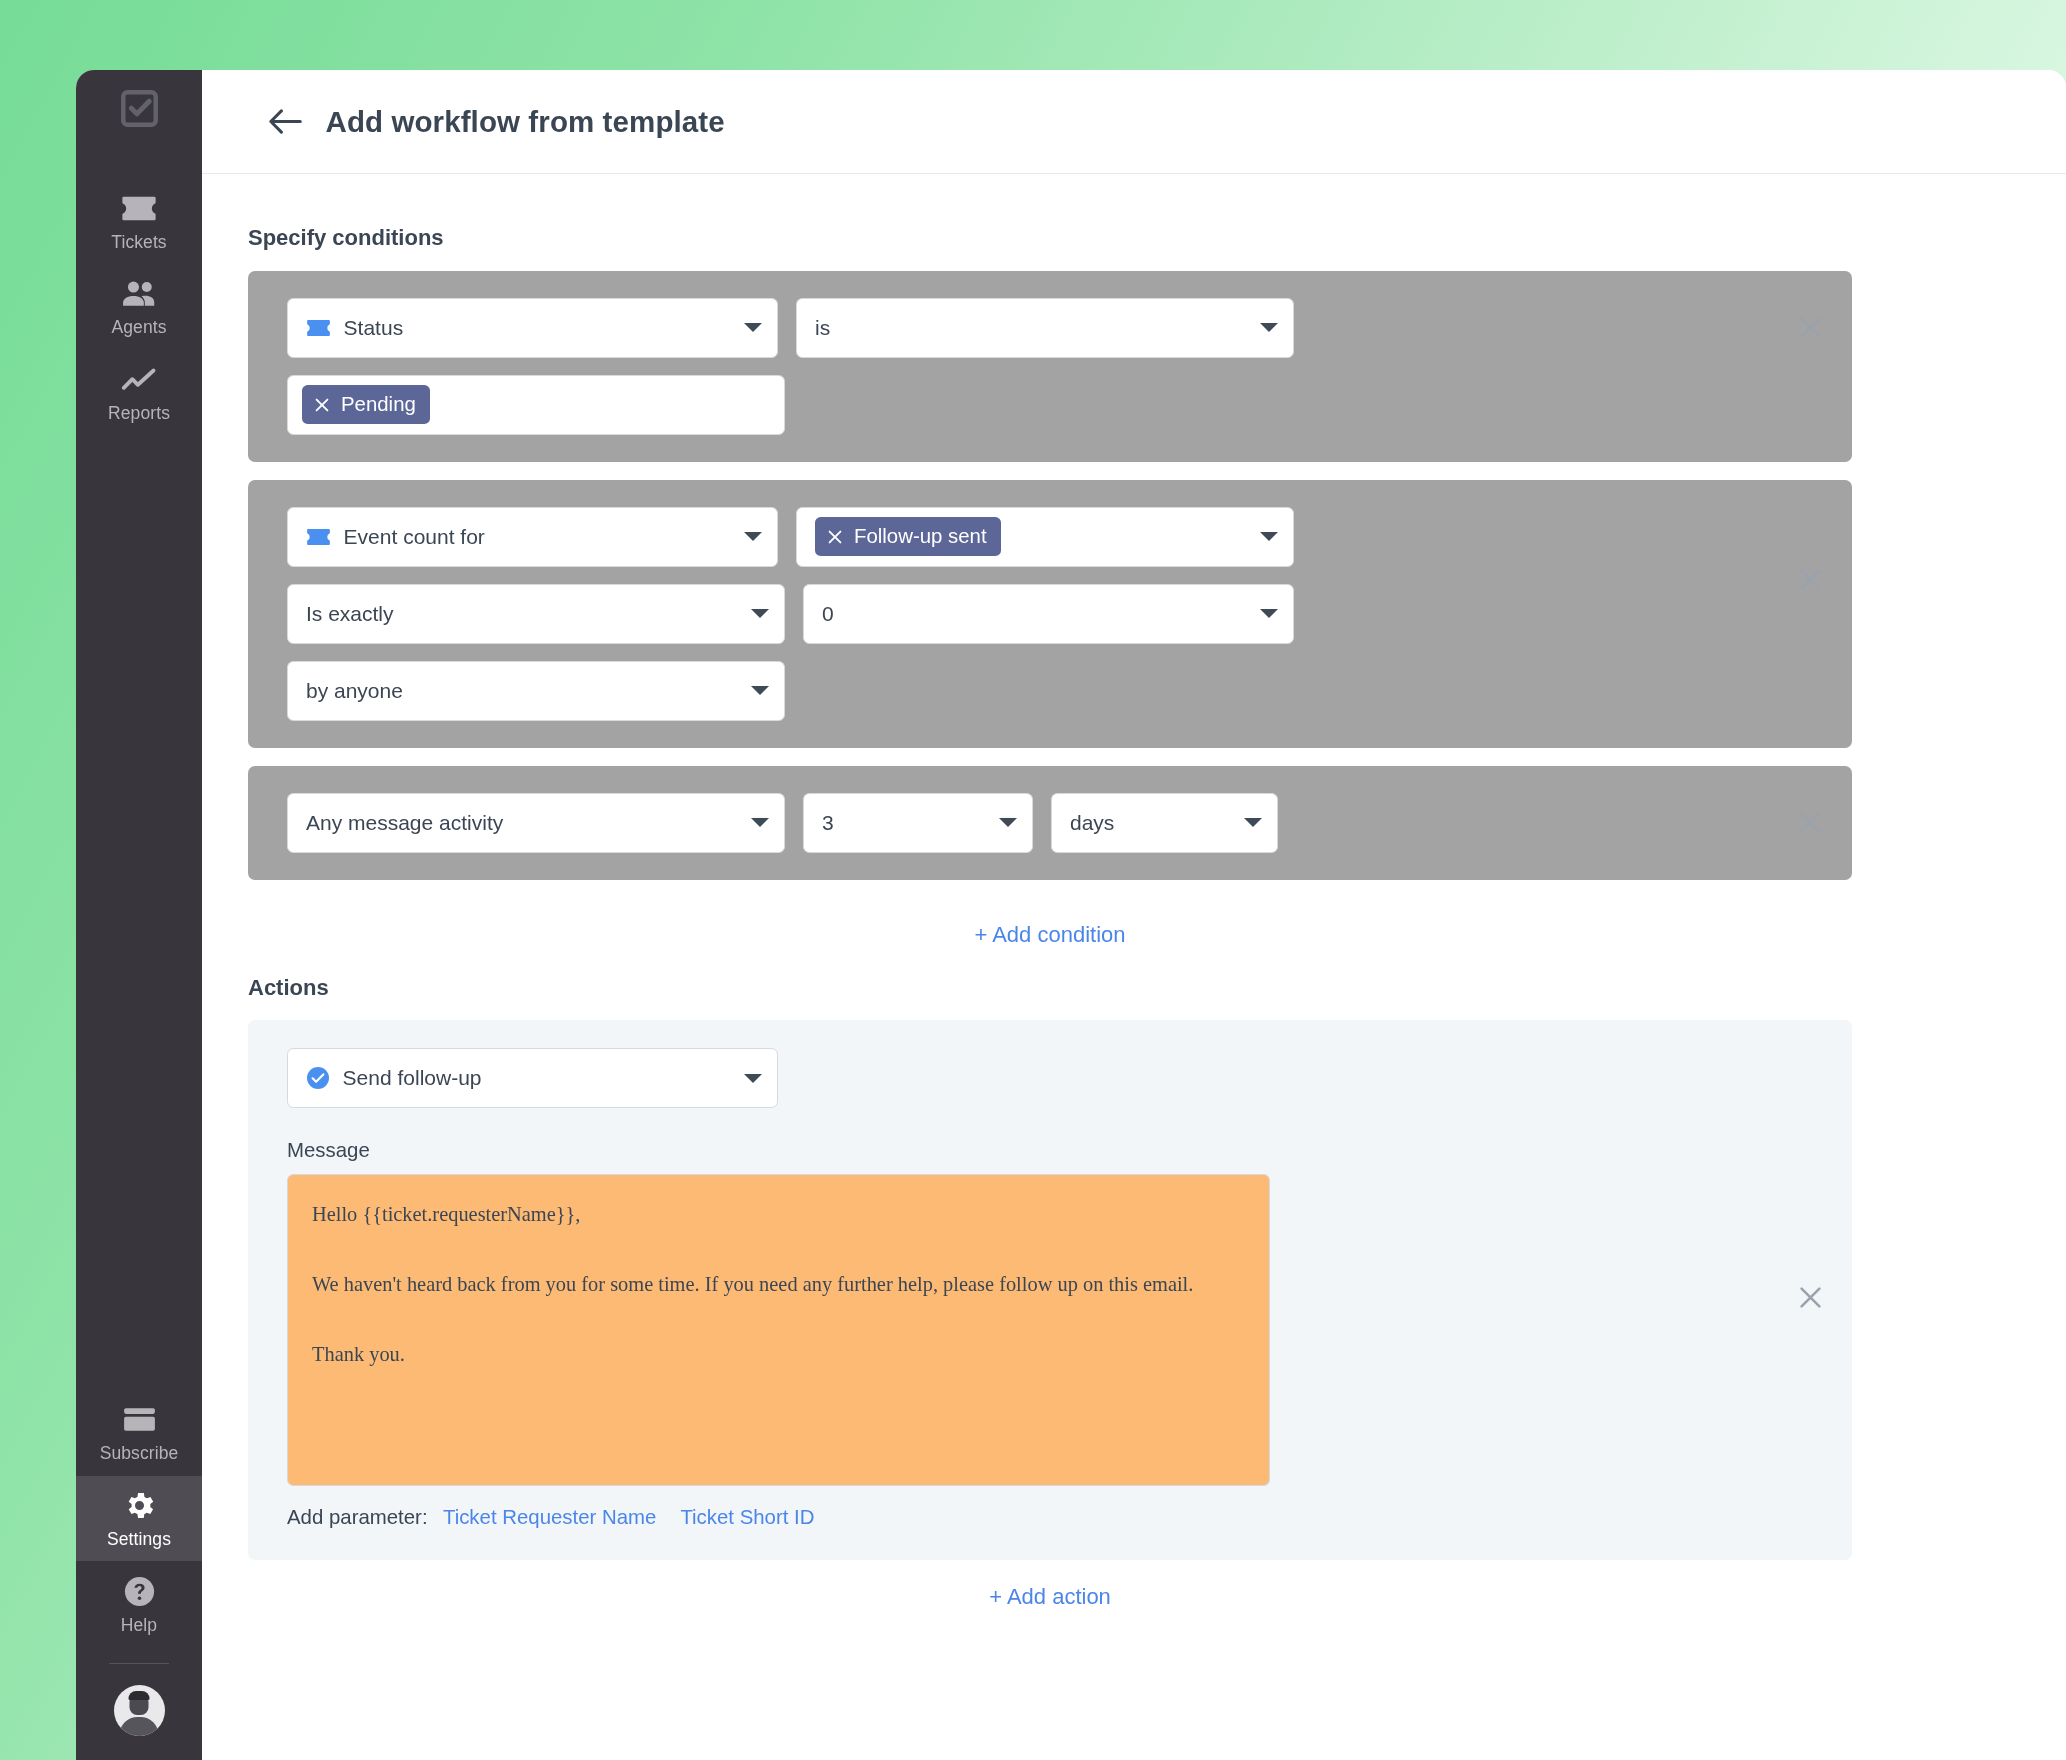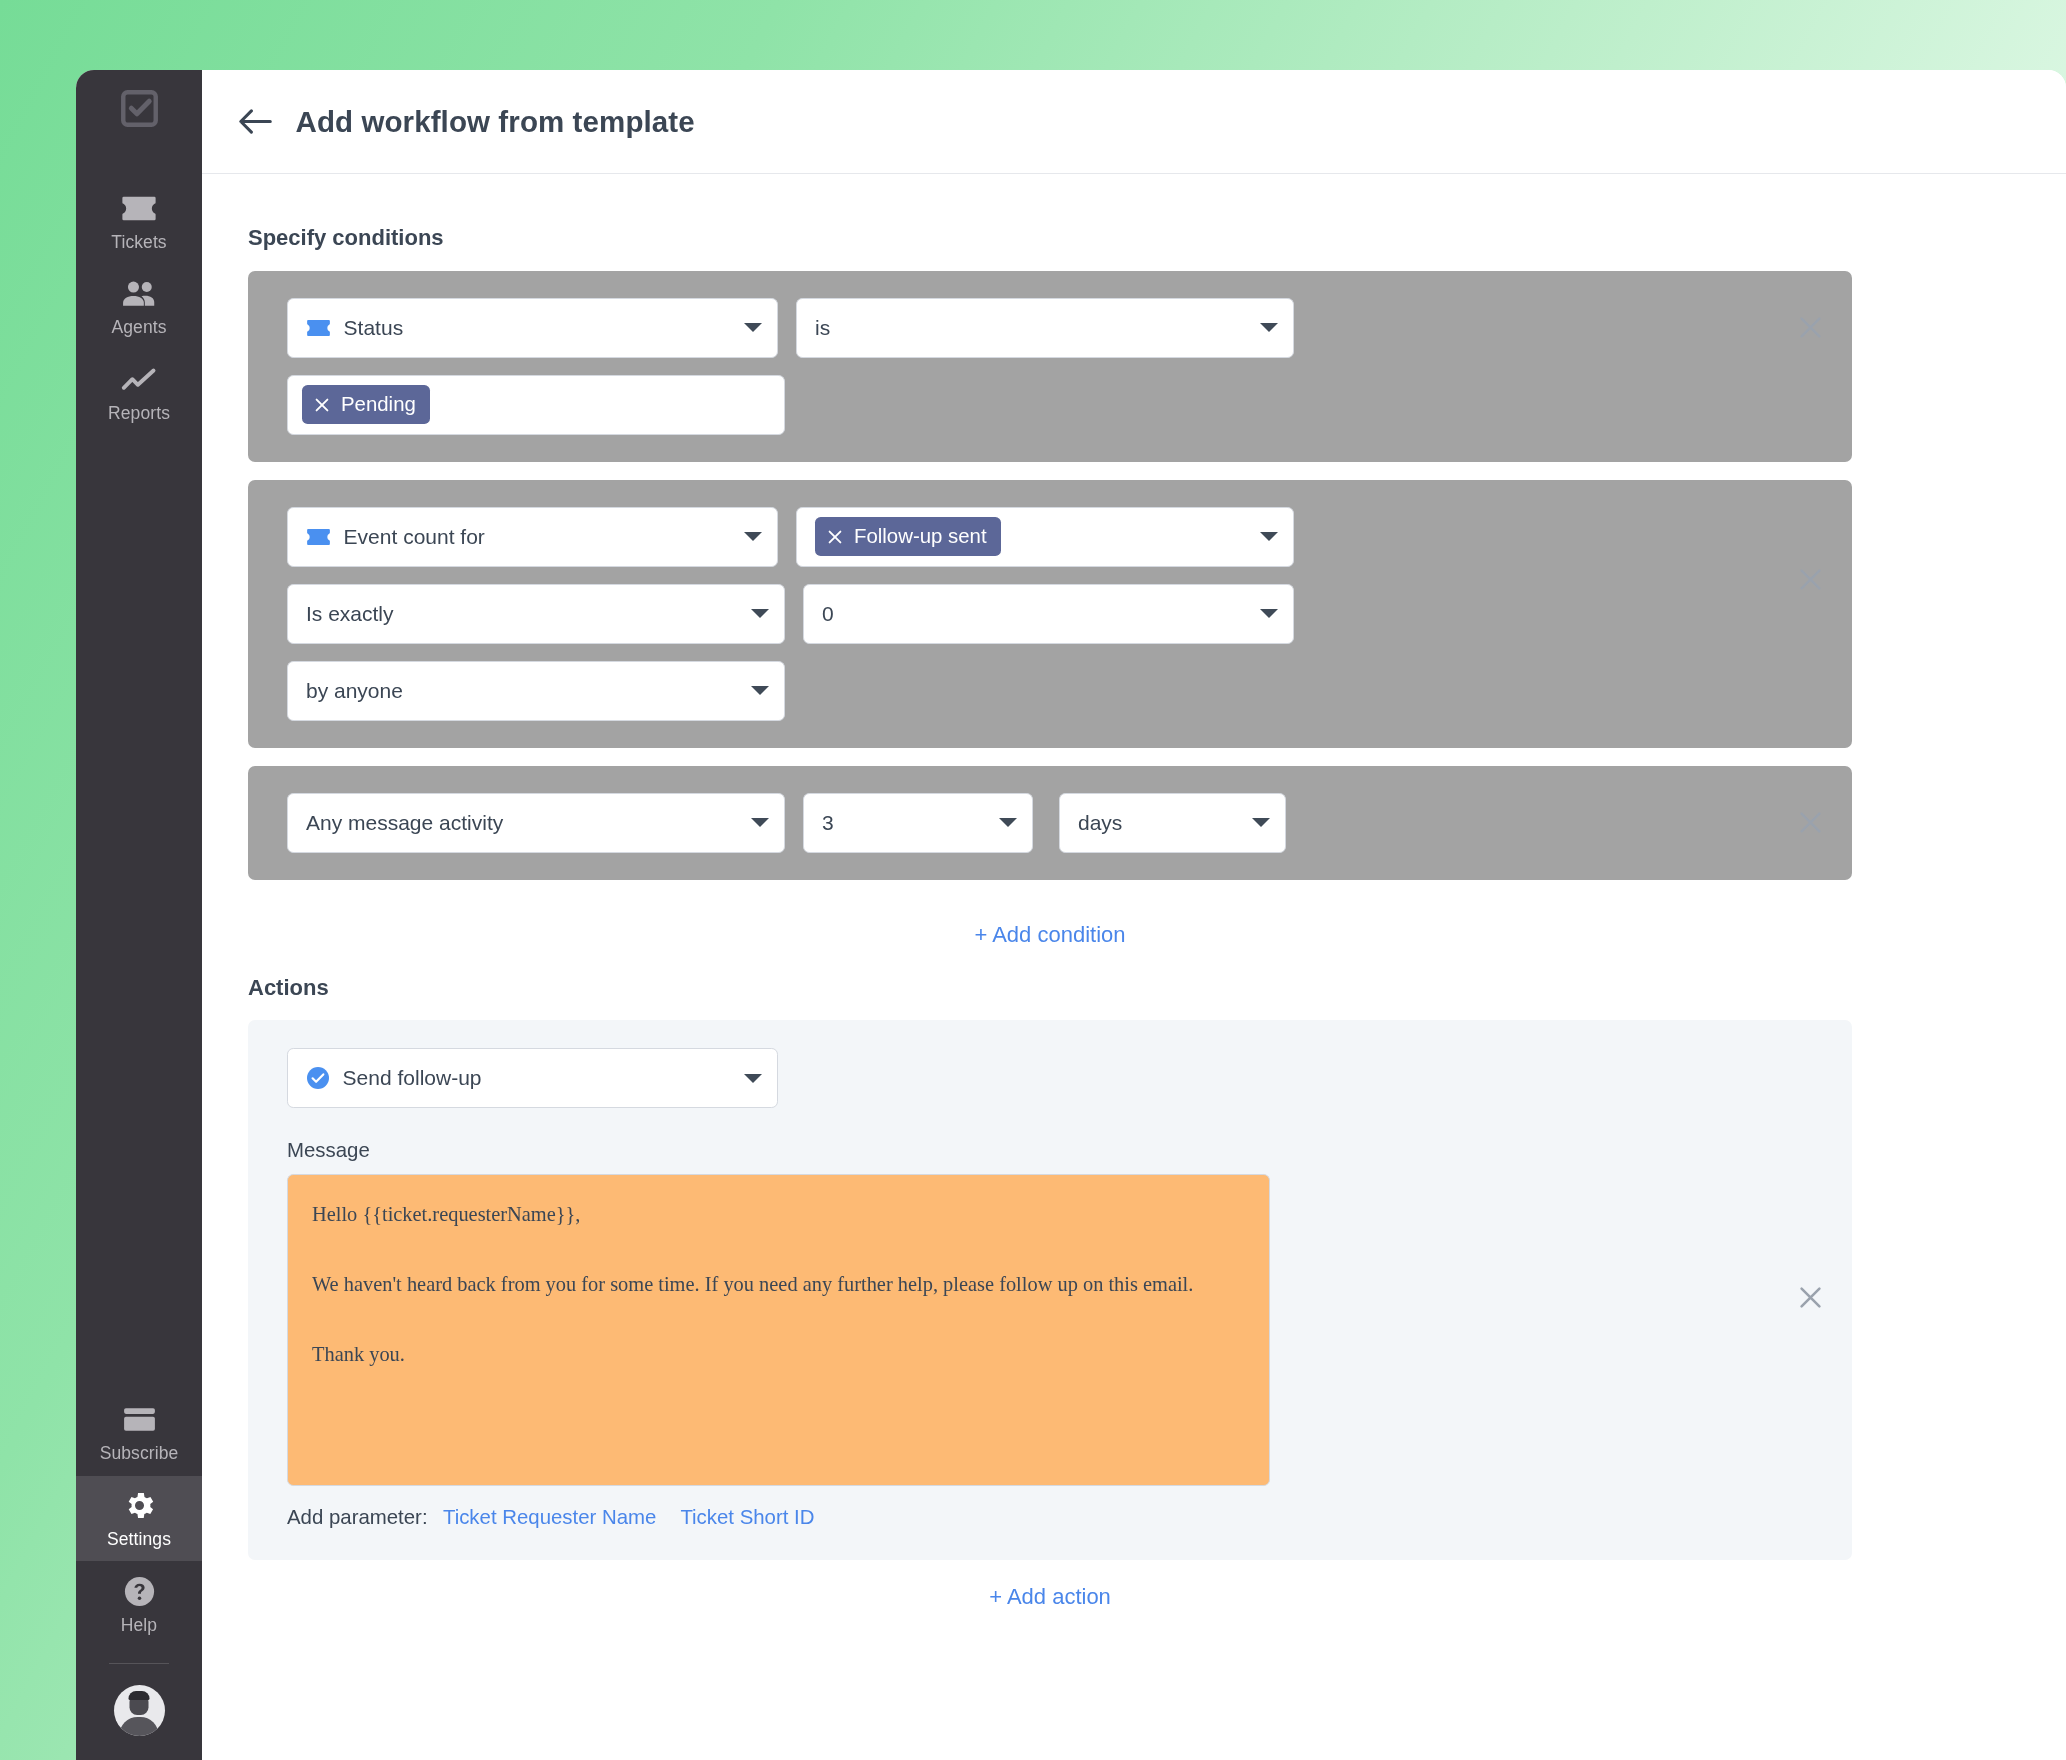--- a/index.html
+++ b/index.html
@@ -119,21 +119,21 @@
     flex-direction: column;
     min-width: 0;
     background: #fff;
   }
 
   #topbar {
     height: 104px;
     flex: 0 0 104px;
     display: flex;
     align-items: center;
-    padding-left: 35px;
+    padding-left: 65px;
     border-bottom: 1.4px solid #e6e8ec;
   }
   #back-btn {
     width: 36px; height: 36px;
     display: flex; align-items: center; justify-content: center;
     cursor: pointer; margin-right: 22.5px;
   }
   #page-title {
     font-size: 29.5px;
     color: #3b4654;
@@ -203,21 +203,21 @@
     align-items: center;
     margin-right: 12.6px;
   }
   .sel.bold .sel-text { font-weight: bold; }
 
   .sel-w-all   { width: 161px; }
   .sel-w-field { width: 491px; }
   .sel-w-op    { width: 498px; }
   .sel-w-val   { width: 498px; }
   .sel-w-num   { width: 230px; }
-  .sel-w-unit  { width: 227px; margin-left: 8px; }
+  .sel-w-unit  { width: 227px; }
   .sel-w-action{ width: 491px; }
 
   
   .cond-panel {
     background: #a3a3a3;
     border-radius: 7px;
     padding: 27px 21px 27px 39px;
     margin-bottom: 18px;
     display: flex;
     align-items: flex-start;

